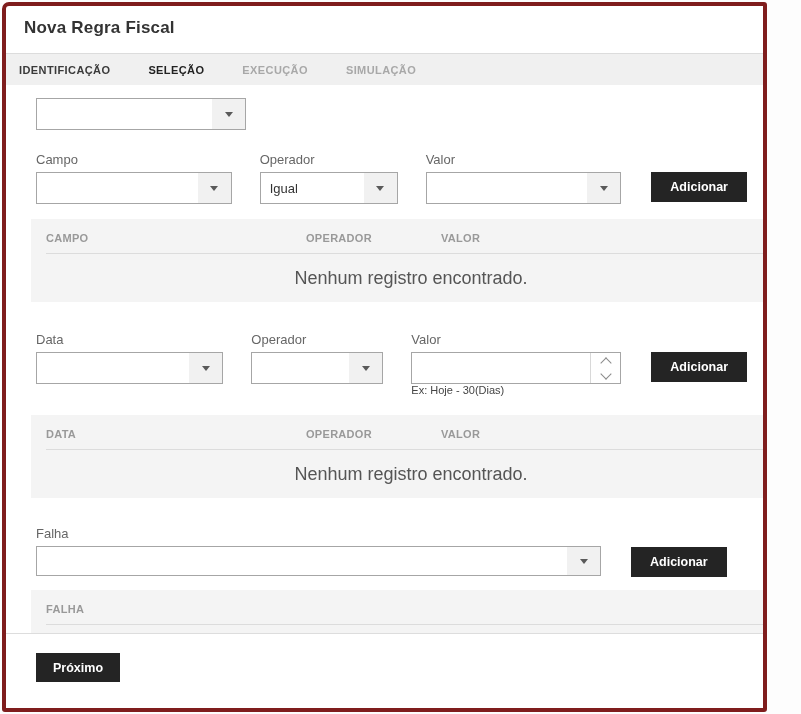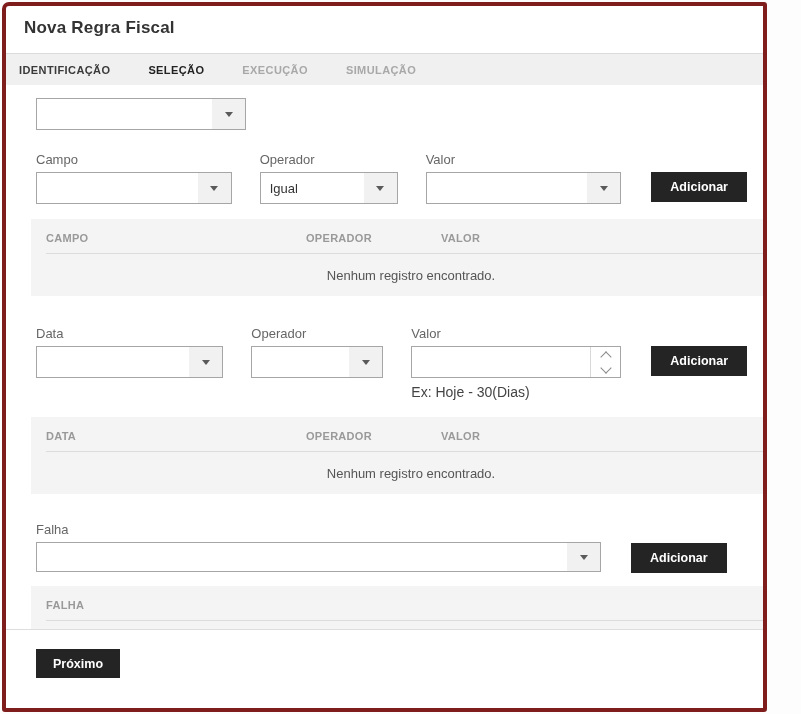--- a/index.html
+++ b/index.html
@@ -37,21 +37,21 @@
     display:flex; align-items:stretch; height:32px; box-sizing:border-box;
     background:#fff; border:1px solid #a6a6a6;
   }
   .numbox input {
     flex:1; border:none; outline:none; padding:0 9px; font-size:13px; color:#333;
     font-family:inherit; background:transparent; min-width:0;
   }
   .spin { width:29px; border-left:1px solid #d8d8d8; display:flex; flex-direction:column; align-items:center; justify-content:center; }
   .chev-up { width:7px; height:7px; border-top:1.5px solid #8a8a8a; border-right:1.5px solid #8a8a8a; transform:rotate(-45deg); margin:4px 0 2px 0; }
   .chev-down { width:7px; height:7px; border-top:1.5px solid #8a8a8a; border-right:1.5px solid #8a8a8a; transform:rotate(135deg); margin:1px 0 3px 0; }
-  .hint { font-size:14px; color:#444; margin-top:8px; height:13px; line-height:13px; }
+  .hint { font-size:11px; color:#444; margin-top:0; height:13px; line-height:13px; }
 
   .btn-dark {
     background:#242424; color:#fff; border:none; height:30px; padding:1px 19px;
     font-family:inherit; font-size:12.5px; font-weight:bold; cursor:pointer;
   }
   .btn-next { height:29px; padding:0 17px; }
 
   .tipo-block { margin-top:13px; }
   .field-row { display:flex; margin-top:21px; }
   .col { display:flex; flex-direction:column; }
@@ -63,21 +63,21 @@
     background:#f4f4f4; margin-left:-5px; width:760px; box-sizing:border-box;
   }
   .gtable.mt15 { margin-top:15px; }
   .gtable.mt18 { margin-top:18px; }
   .gtable.mt13 { margin-top:13px; }
   .ghead {
     display:grid; grid-template-columns:260px 135px 1fr;
     padding:13px 0 9px 15px; font-size:11px; font-weight:600; letter-spacing:0.3px; color:#999;
   }
   .gdivider { border-bottom:1px solid #dcdcdc; margin:0 8px 0 15px; height:0; }
-  .gempty { text-align:center; color:#555; font-size:13px; padding:14px 0 13px 0; }
+  .gempty { text-align:center; color:#555; font-size:18px; padding:14px 0 13px 0; }
   .gtable.clipped { height:43px; overflow:hidden; }
 
   .falha-block { margin-top:27px; }
   .falha-line { display:flex; }
   .w565 { width:565px; } .h30 { height:30px; }
 
   .cut-line { border-top:1px solid #ddd; margin:0 -16px 0 -30px; height:0; }
   .footer { margin-top:19px; }
 </style>
 </head>

